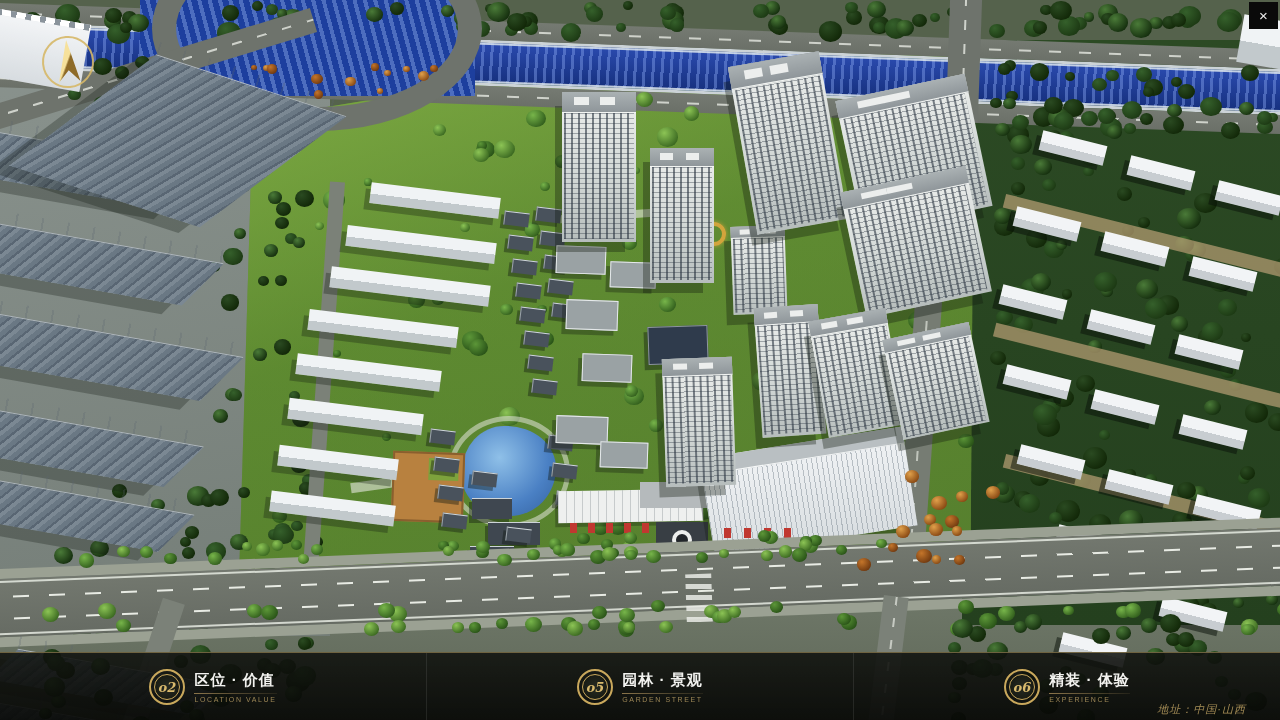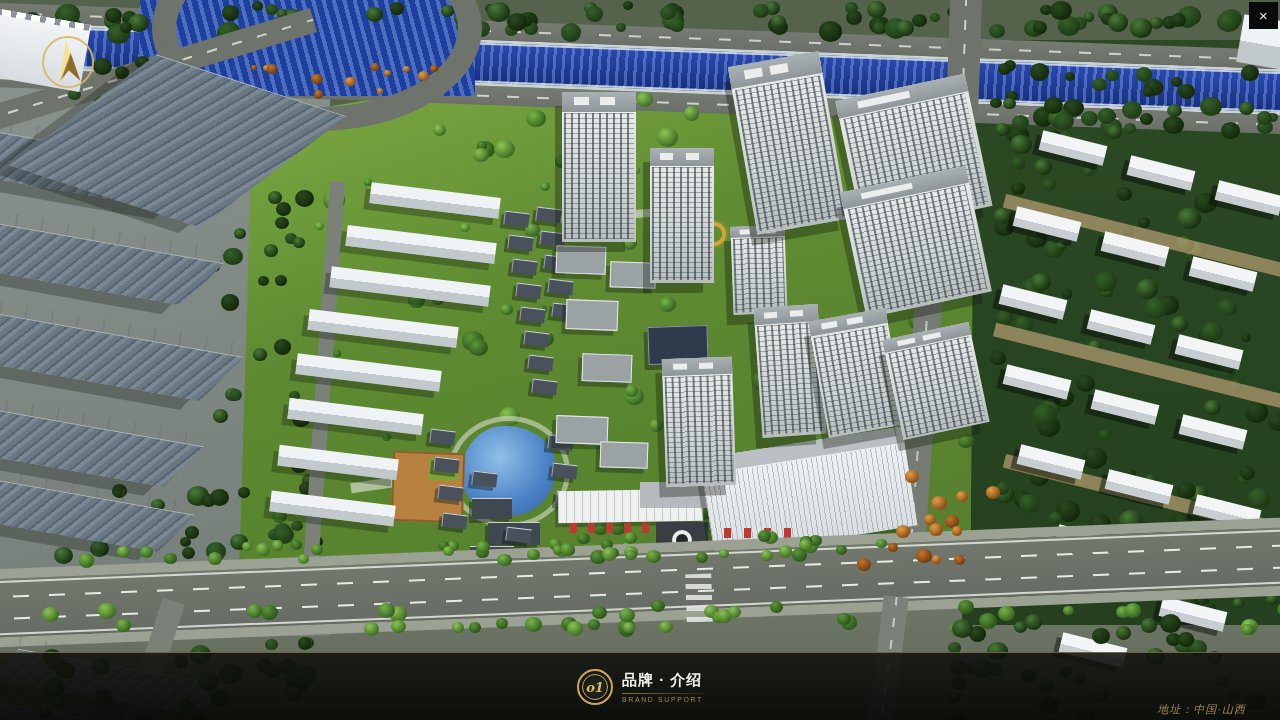--- a/index.html
+++ b/index.html
@@ -897,36 +897,60 @@
   </div>
 
   <div class="abs compass">
     <div class="ring"></div>
     <div class="needle"></div>
   </div>
   <div class="abs closebtn">×</div>
 
   <div class="abs navbar">
 
+
     <div class="nav-item">
       <div class="medal">
           <div class="medal-in">
-            <span>o1</span>
+            <span>o2</span>
           </div>
         </div>
       <div class="nav-txt">
-          <div class="nav-cn">品牌 · 介绍</div>
+          <div class="nav-cn">区位 · 价值</div>
         <div class="nav-sep"></div>
-        <div class="nav-en">BRAND SUPPORT</div>
+        <div class="nav-en">LOCATION VALUE</div>
         </div>
     </div>
 
 
 
 
-
-
+    <div class="nav-item">
+      <div class="medal">
+          <div class="medal-in">
+            <span>o5</span>
+          </div>
+        </div>
+      <div class="nav-txt">
+          <div class="nav-cn">园林 · 景观</div>
+        <div class="nav-sep"></div>
+        <div class="nav-en">GARDEN STREET</div>
+        </div>
+    </div>
+
+    <div class="nav-item">
+      <div class="medal">
+          <div class="medal-in">
+            <span>o6</span>
+          </div>
+        </div>
+      <div class="nav-txt">
+          <div class="nav-cn">精装 · 体验</div>
+        <div class="nav-sep"></div>
+        <div class="nav-en">EXPERIENCE</div>
+        </div>
+    </div>
 
 
 
     <div class="address">地址：中国·山西</div>
   </div>
 </div>
 
 </body></html>

